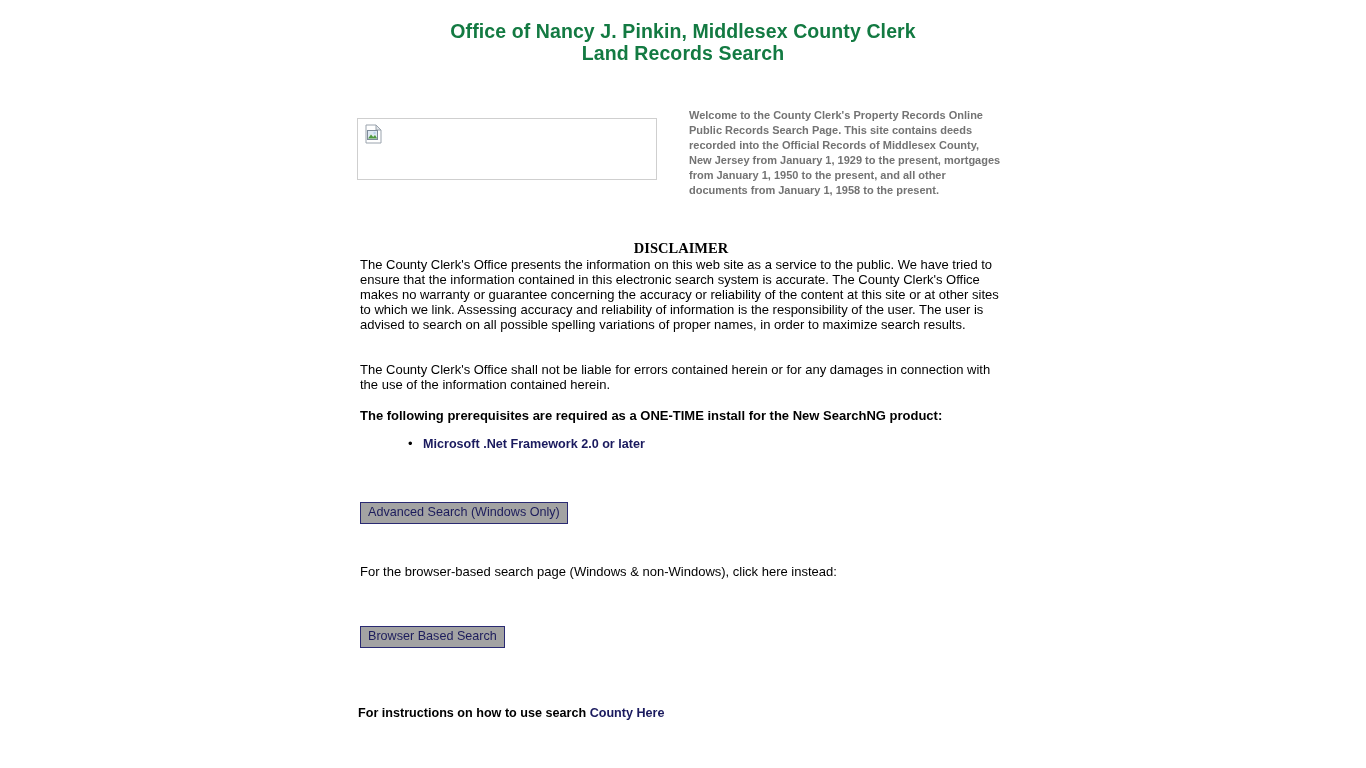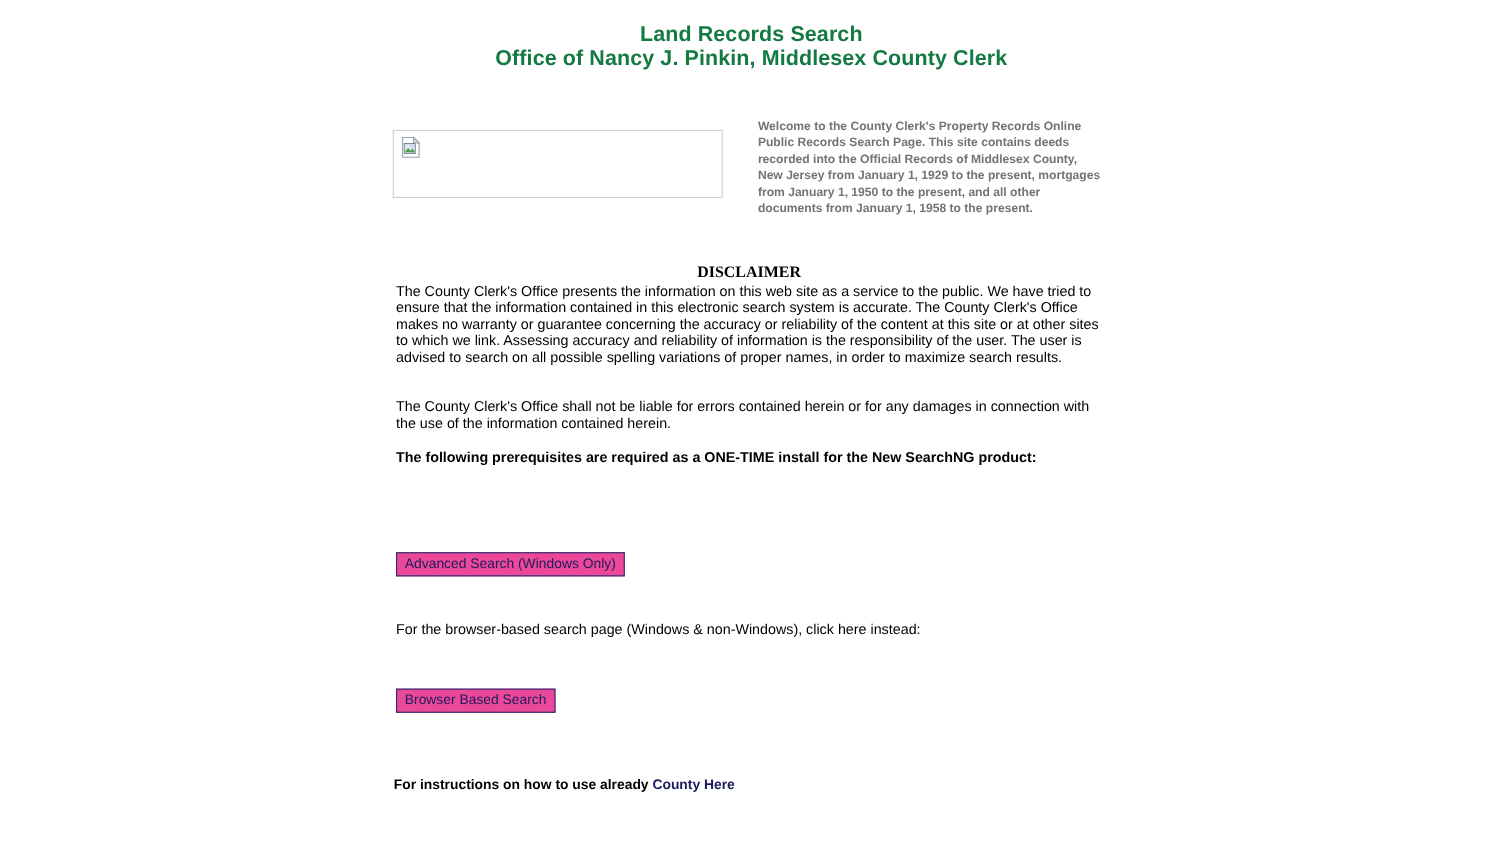--- a/index.html
+++ b/index.html
@@ -153,21 +153,21 @@
   .launch-text {
     position: absolute;
     left: 360px;
     top: 468px;
     width: 646px;
   }
   .btn {
     position: absolute;
     display: inline-block;
     border: 1px solid #2a2a72;
-    background: #ec4899;
+    background: #a3a3a3;
     color: #1c1c5c;
     font-family: "Liberation Sans", sans-serif;
     font-size: 12.6px;
     line-height: 15px;
     padding: 2px 7px 3px 7px;
     cursor: pointer;
     white-space: nowrap;
     box-sizing: border-box;
   }
   .btn-advanced {
@@ -204,22 +204,22 @@
     text-decoration: none;
     cursor: pointer;
   }
 </style>
 </head>
 <body>
 
 <div class="page">
 
   <div class="title-block">
+    <div class="title-line">Office of Nancy J. Pinkin, Middlesex County Clerk</div>
     <div class="title-line">Land Records Search</div>
-    <div class="title-line">Office of Nancy J. Pinkin, Middlesex County Clerk</div>
   </div>
 
   <div class="top-row">
 
     <div class="img-placeholder">
       <span class="broken-img-icon">
         <svg width="22" height="22" viewBox="0 0 22 22" xmlns="http://www.w3.org/2000/svg">
           <path d="M3 2 h10 l5 5 v13 h-15 z" fill="#ffffff" stroke="#9aa3ad" stroke-width="1"></path>
           <path d="M13 2 v5 h5 z" fill="#e2e6ea" stroke="#9aa3ad" stroke-width="1"></path>
           <rect x="4.5" y="7.5" width="10" height="9" fill="#dfe9f3" stroke="#7d8a99" stroke-width="1"></rect>
@@ -230,23 +230,28 @@
     </div>
 
     <div class="welcome">Welcome to the County Clerk's Property Records Online Public Records Search Page. This site contains deeds recorded into the Official Records of Middlesex County, New Jersey from January 1, 1929 to the present, mortgages from January 1, 1950 to the present, and all other documents from January 1, 1958 to the present.</div>
   </div>
 
   <div class="disclaimer-heading">DISCLAIMER</div>
   <div class="body-text para-1">The County Clerk's Office presents the information on this web site as a service to the public. We have tried to ensure that the information contained in this electronic search system is accurate. The County Clerk's Office makes no warranty or guarantee concerning the accuracy or reliability of the content at this site or at other sites to which we link. Assessing accuracy and reliability of information is the responsibility of the user. The user is advised to search on all possible spelling variations of proper names, in order to maximize search results.</div>
   <div class="body-text para-2">The County Clerk's Office shall not be liable for errors contained herein or for any damages in connection with the use of the information contained herein.</div>
 
   <div class="prereq-heading">The following prerequisites are required as a ONE-TIME install for the New SearchNG product:</div>
+  <ul class="prereq-list">
+    <li>
+      <a class="prereq-link" href="#">Microsoft .Net Framework 2.0 or later</a>
+    </li>
+  </ul>
 
   <button class="btn btn-advanced">Advanced Search (Windows Only)</button>
 
   <div class="body-text browser-text">For the browser-based search page (Windows &amp; non-Windows), click here instead:</div>
   <button class="btn btn-browser">Browser Based Search</button>
 
   <div class="instructions">
-    <span>For instructions on how to use already </span><a class="instructions-link" href="#">County Here</a>
+    <span>For instructions on how to use search </span><a class="instructions-link" href="#">County Here</a>
   </div>
 
 </div>
 
 </body></html>

